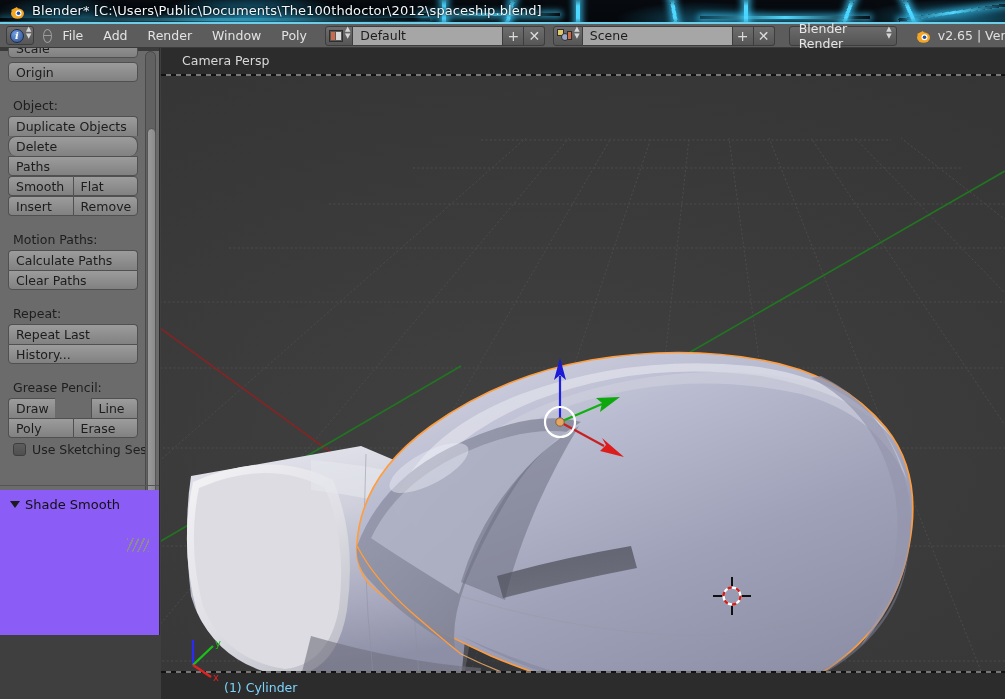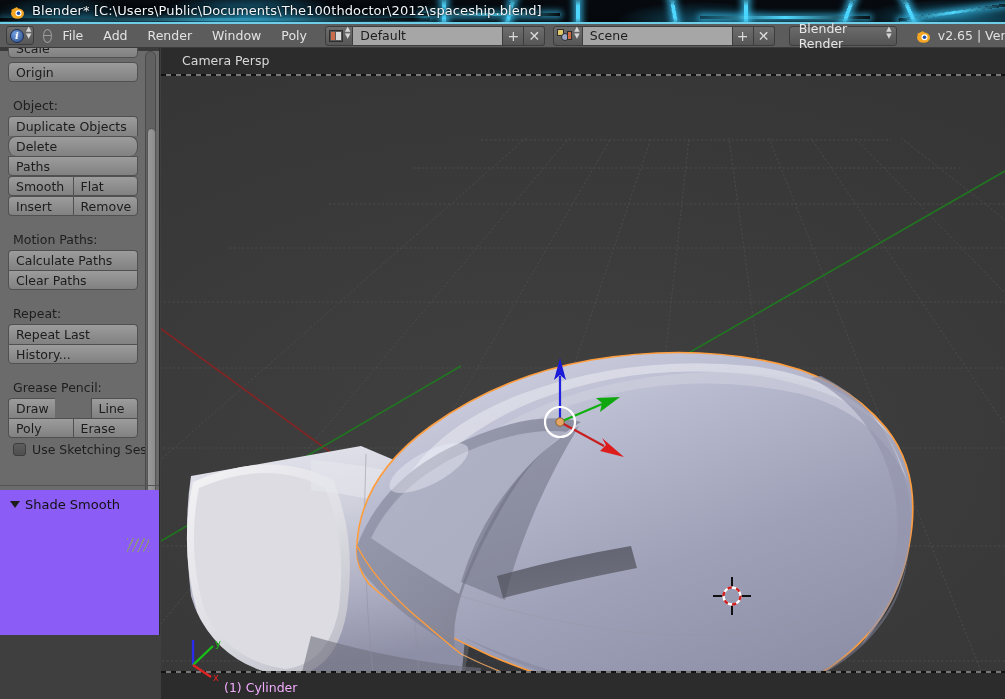--- a/index.html
+++ b/index.html
@@ -228,21 +228,21 @@
   #vp-footer {
     position: absolute; left: 0; bottom: 0; width: 100%; height: 26px;
     background: #2c2c2c;
   }
   #vp-dashline-bot {
     position: absolute; left: 0; bottom: 26px; width: 100%; height: 2px;
     background: repeating-linear-gradient(to right, #111 0 5px, #777 5px 10px);
   }
   #vp-footer-label {
     position: absolute; left: 63px; bottom: 4px;
-    font-size: 12.5px; color: #f0abfc;
+    font-size: 12.5px; color: #7dd3fc;
   }
   #axis-gizmo { position: absolute; left: 18px; bottom: 16px; width: 54px; height: 48px; }
   #cursor3d { position: absolute; left: 551px; top: 500px; width: 40px; height: 40px; }
   #manipulator { position: absolute; left: 363px; top: 278px; width: 120px; height: 125px; }
   #vp-plus {
     position: absolute; right: 4px; top: 32px;
     color: #9a9a9a; font-size: 11px; line-height: 1;
   }
 </style>
 </head>

